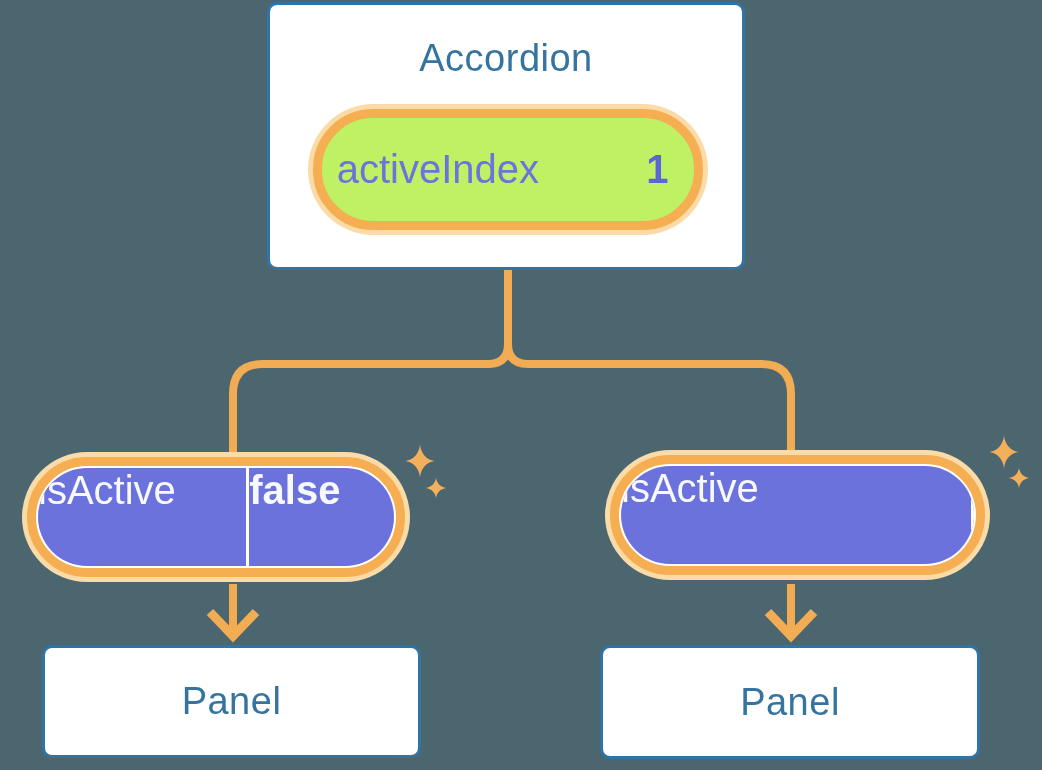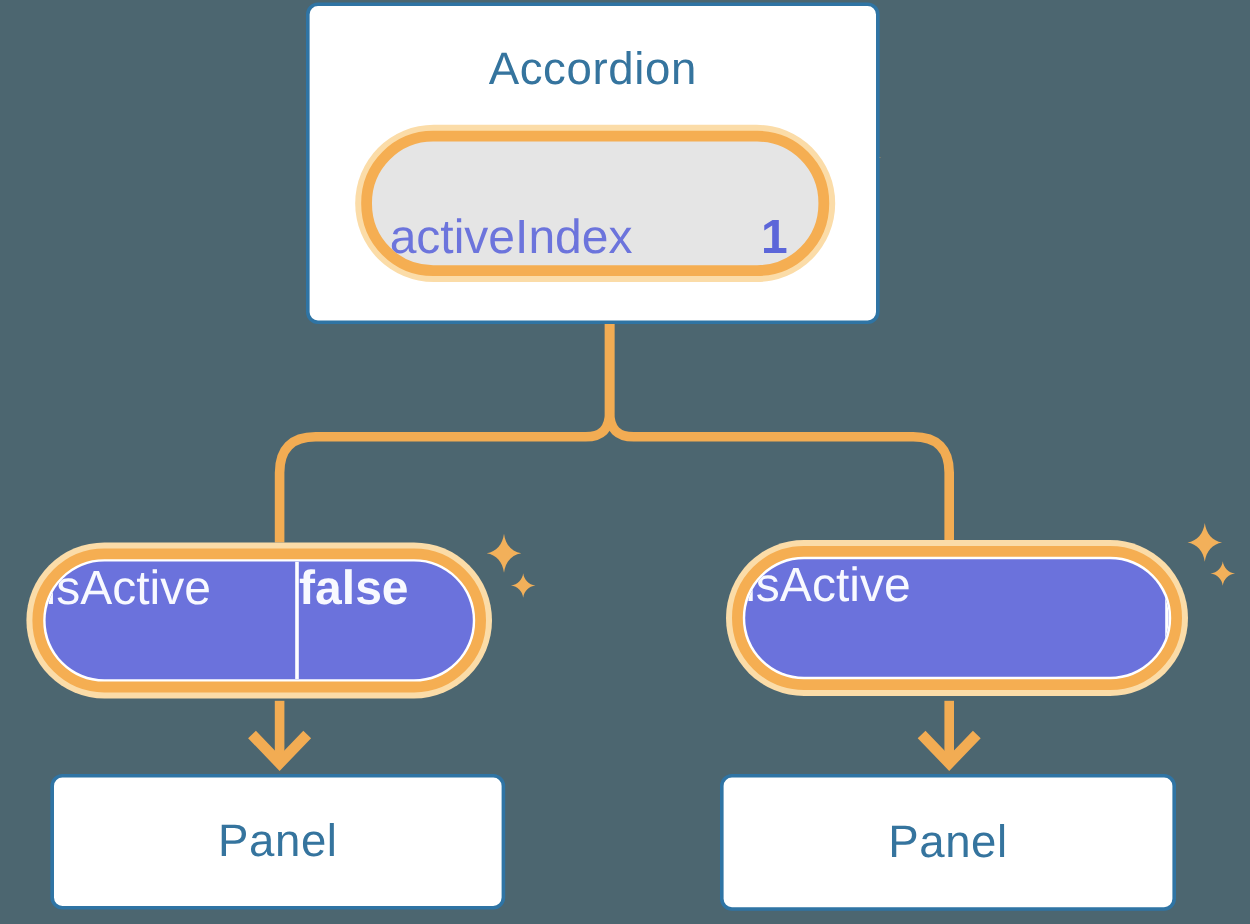--- a/index.html
+++ b/index.html
@@ -24,21 +24,21 @@
     align-items: center;
     justify-content: center;
   }
   .card-title {
     color: #35749E;
     font-size: 38px;
     font-weight: 500;
     letter-spacing: 0.5px;
   }
   #accordion-card {
-    left: 255px; top: 2px;
+    left: 267px; top: 2px;
     width: 478px; height: 268px;
     display: block;
   }
   #accordion-card .card-title {
     display: block;
     text-align: center;
     margin-top: 32px;
   }
   
   .pill-glow {
@@ -46,23 +46,23 @@
     background: #FBDCA8;
     border-radius: 70px;
     padding: 5px;
     box-sizing: border-box;
   }
   .pill {
     width: 100%; height: 100%;
     box-sizing: border-box;
     border: 9px solid #F5AE52;
     border-radius: 60px;
-    background: #e5e5e5;
+    background: #bef264;
     display: flex;
-    align-items: flex-end;
+    align-items: center;
     overflow: hidden;
     gap: 32px;
   }
   #state-pill-glow {
     left: 38px; top: 99px;
     width: 400px; height: 131px;
   }
   .pill .cell {
     display: flex;
     align-items: center;

